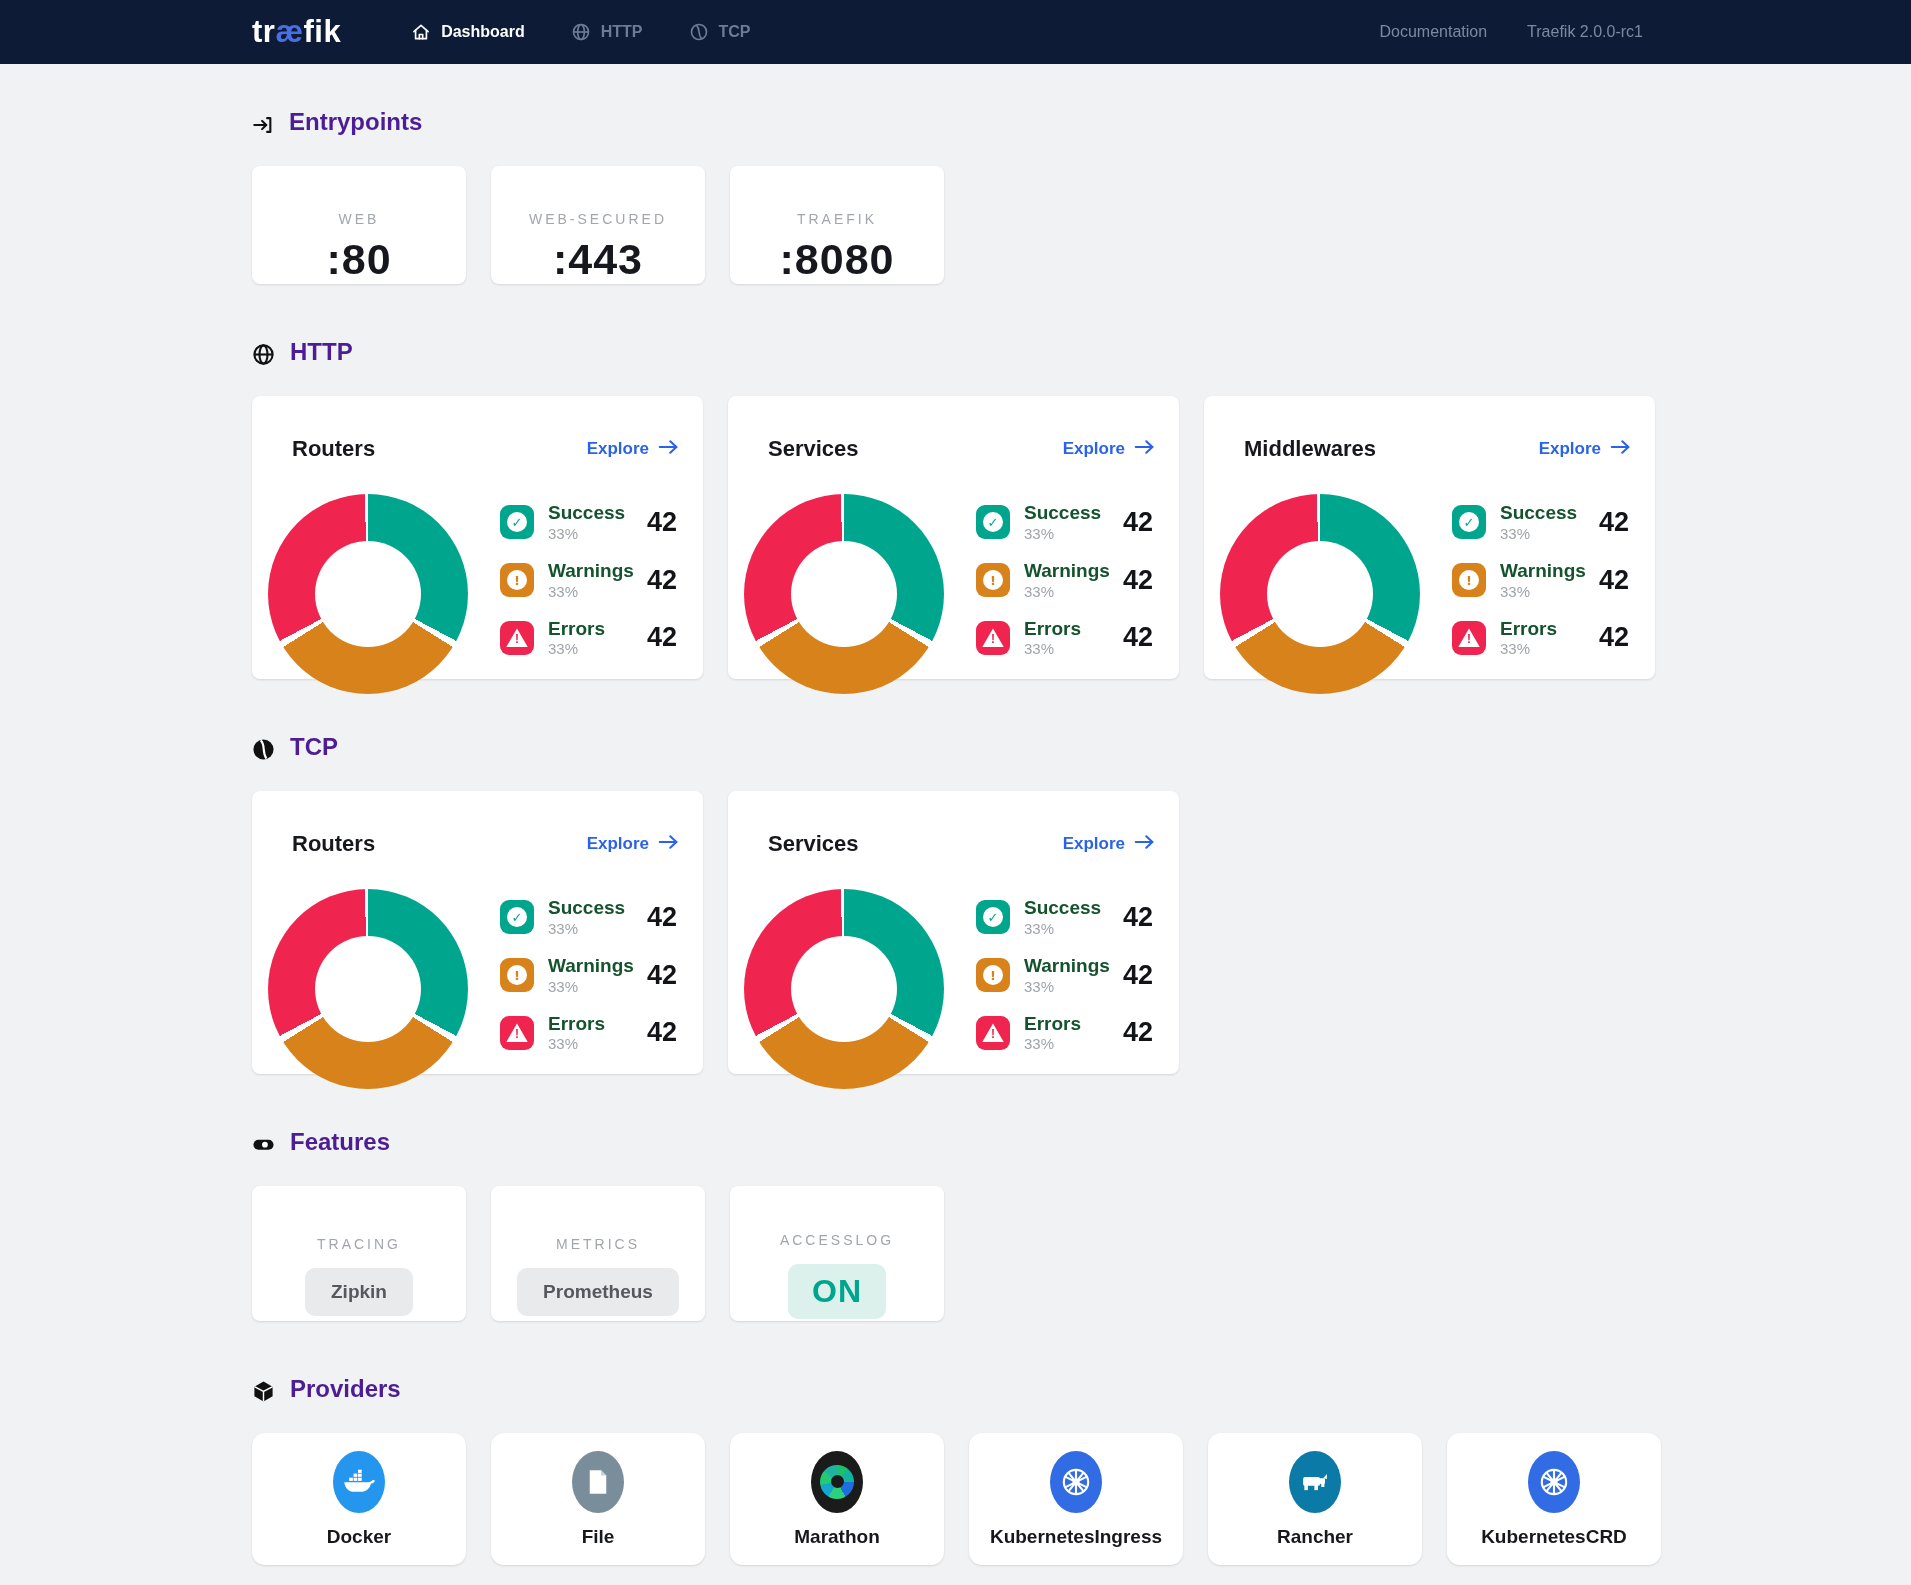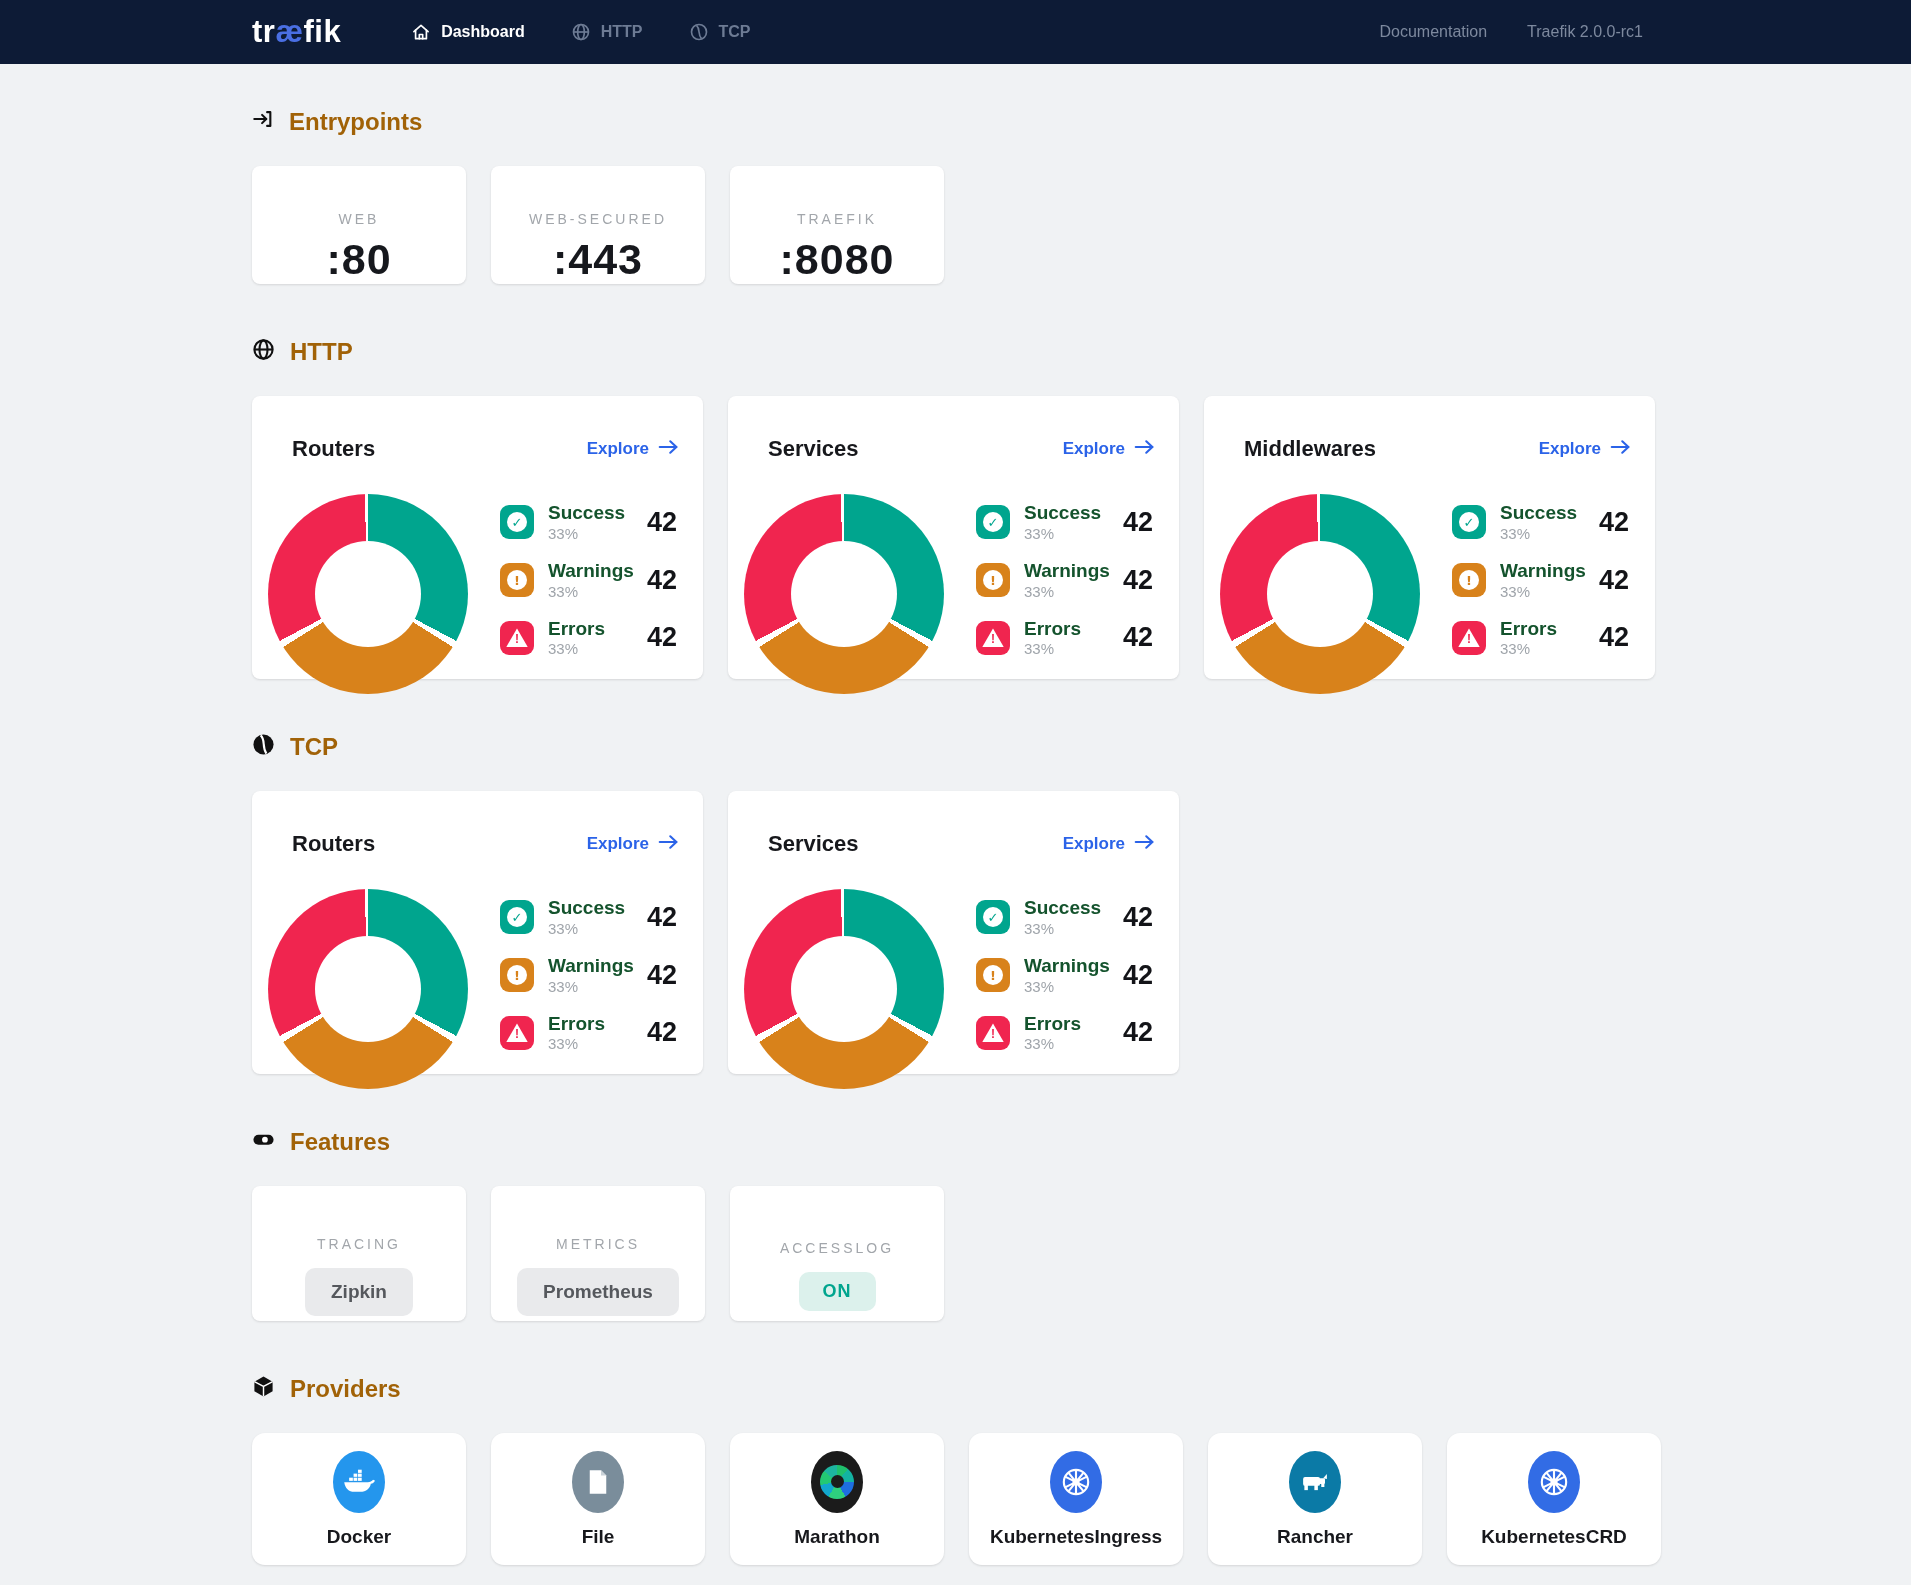--- a/index.html
+++ b/index.html
@@ -44,22 +44,22 @@
     margin-left: auto; display: flex; align-items: center; gap: 40px;
     color: #7d899e; font-size: 16px;
   }
   .nav-right a { color: #7d899e; text-decoration: none; cursor: pointer; }
 
   
   main { padding: 44px 0 40px 252px; width: 1680px; }
   .section { margin-top: 54px; }
   .section:first-child { margin-top: 0; }
   .sec-head {
-    display: flex; align-items: flex-start; gap: 15px;
-    font-size: 24px; font-weight: 700; color: #a16207;
+    display: flex; align-items: flex-end; gap: 15px;
+    font-size: 24px; font-weight: 700; color: #4c1d95;
     margin-bottom: 30px;
   }
   .sec-head svg { display: block; }
   .row { display: flex; gap: 25px; }
 
   .card {
     background: #ffffff; border-radius: 8px;
     box-shadow: 0 1px 3px rgba(0,0,0,0.07), 0 1px 2px rgba(0,0,0,0.05);
   }
 
@@ -132,21 +132,21 @@
     width: 214px; height: 135px;
     display: flex; flex-direction: column; align-items: center; justify-content: center; gap: 16px;
   }
   .badge {
     border-radius: 10px; background: var(--c-badge-bg, #e9eaec);
     color: #55585d; font-weight: 700; font-size: 19px; padding: 13px 26px;
   }
   .badge.on {
     background: var(--c-on-badge-bg, #dcf1ec);
     color: var(--c-success, #00a58e);
-    font-size: 18px; padding: 9px 24px; letter-spacing: 1px;
+    font-size: 32px; padding: 9px 24px; letter-spacing: 1px;
   }
 
   
   .provider-card {
     width: 214px; height: 132px;
     display: flex; flex-direction: column; align-items: center; justify-content: center; gap: 13px; border-radius: 13px;
   }
   .provider-logo {
     width: 52px; height: 62px; border-radius: 50%;
     display: flex; align-items: center; justify-content: center; flex: none;

